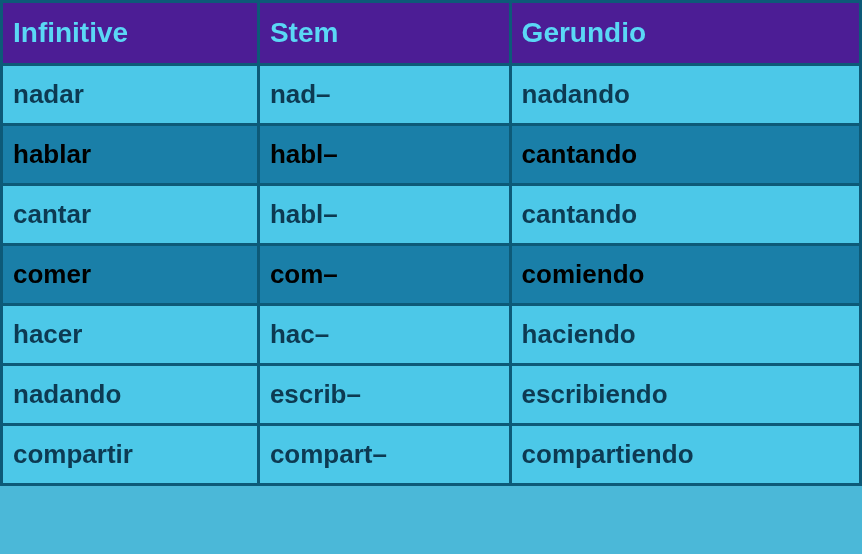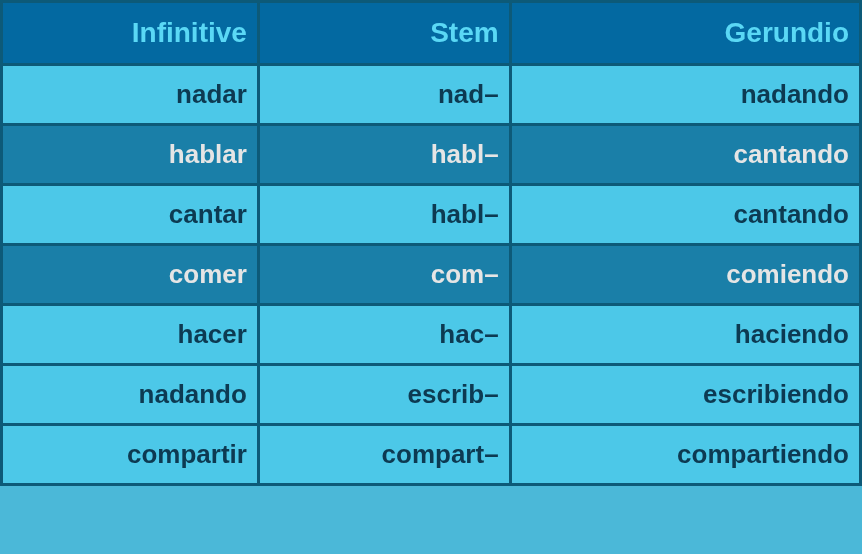--- a/index.html
+++ b/index.html
@@ -22,41 +22,41 @@
     .table-container {
       width: 862px;
     }
 
     table {
       width: 100%;
       border-collapse: collapse;
     }
 
     thead tr th {
-      background-color: #0369a1;
+      background-color: #4c1d95;
       color: #5ad8f5;
       font-size: 28px;
       font-weight: 900;
       padding: 14px 10px;
-      text-align: right;
+      text-align: left;
       border: 3px solid #0d5a78;
     }
 
     tbody tr td {
       font-size: 26px;
       font-weight: 900;
-      text-align: right;
+      text-align: left;
       padding: 13px 10px;
       border: 3px solid #0d5a78;
     }
 
     
     tbody tr.row-dark {
       background-color: #1a7fa8;
-      color: #e5e5e5;
+      color: #000000;
     }
 
     tbody tr.row-light {
       background-color: #4cc8e8;
       color: #0d3a52;
     }
 
     
   </style>
 </head>

